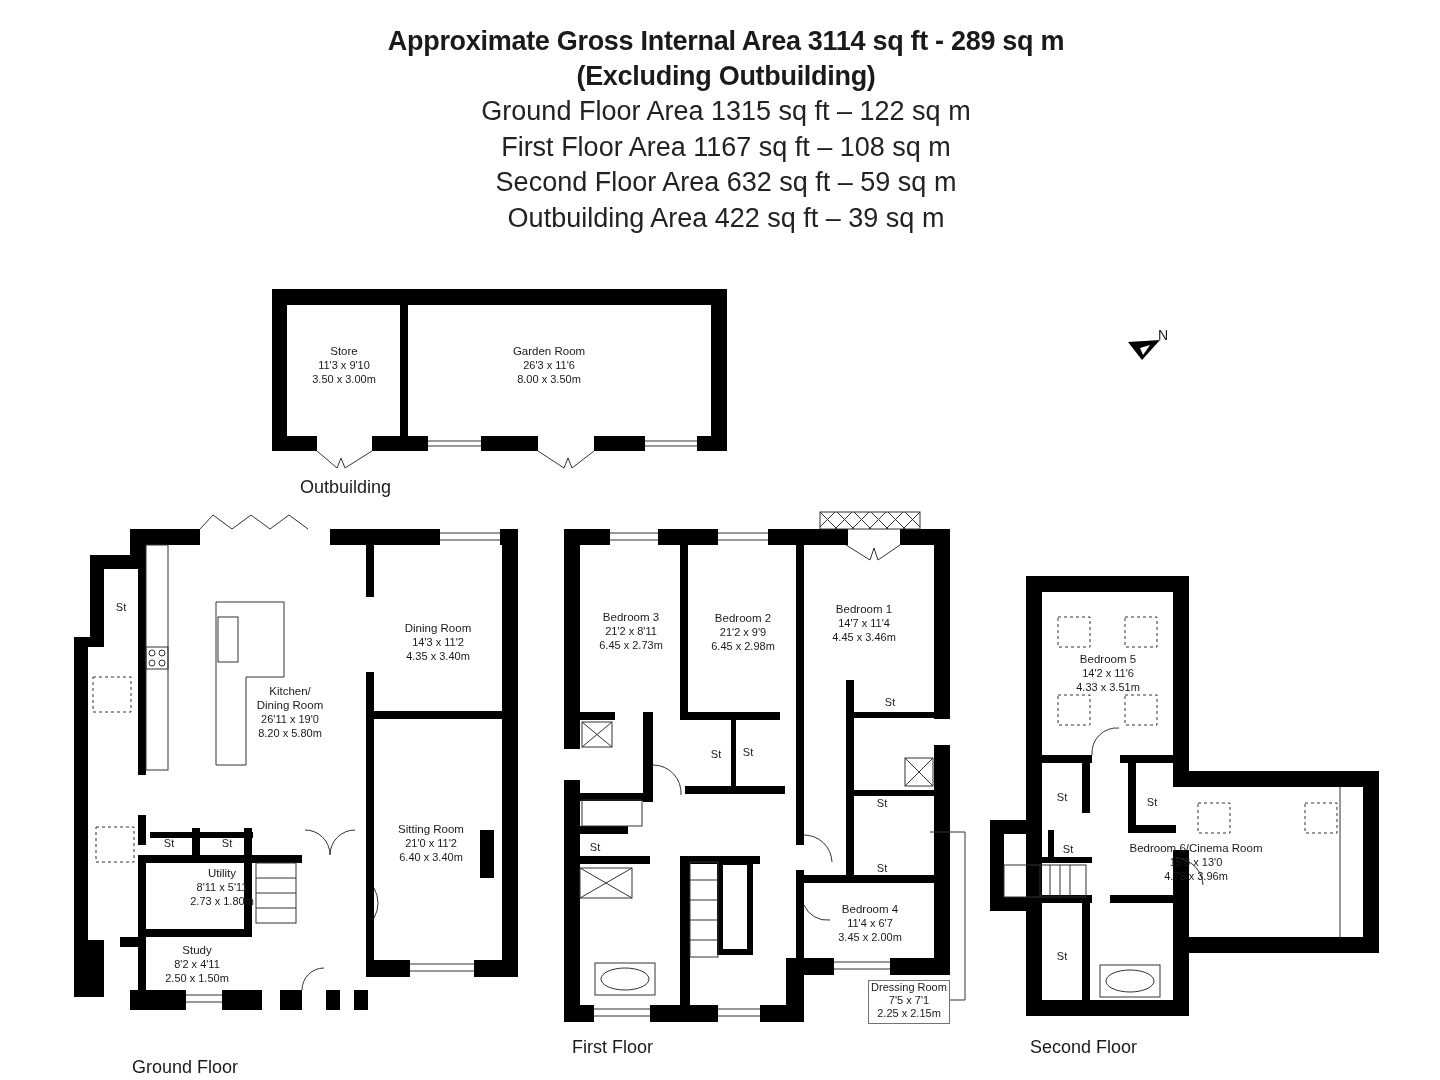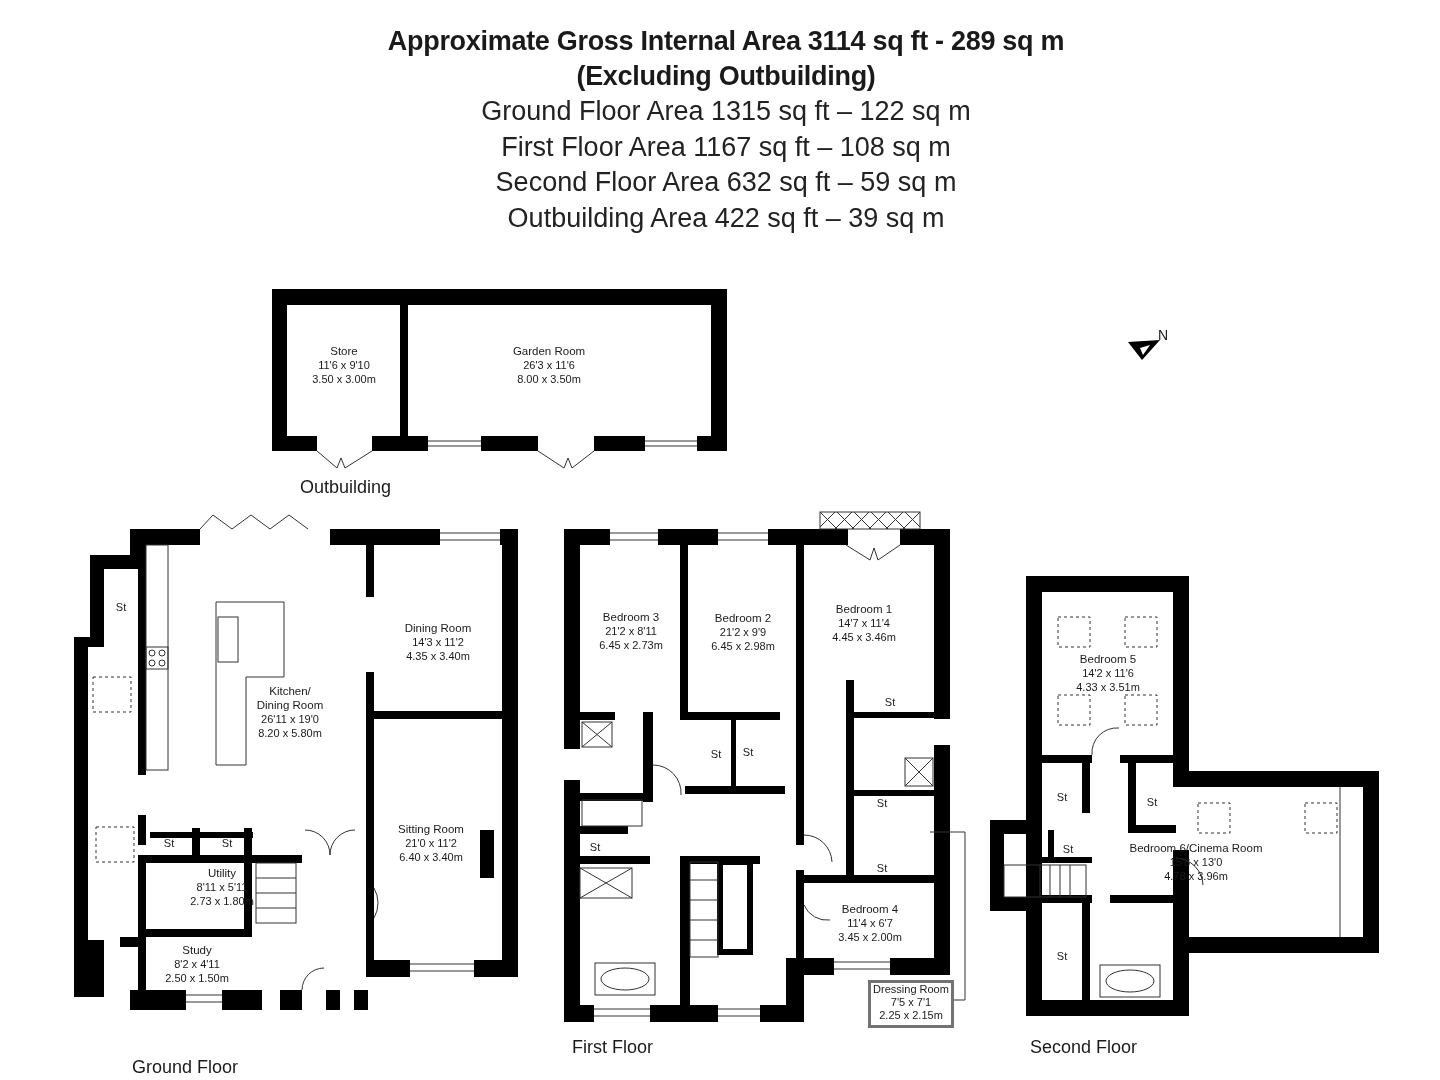--- a/index.html
+++ b/index.html
@@ -7,21 +7,21 @@
   .header { position: absolute; top: 24px; left: 0; width: 1452px; text-align: center; }
   .h-bold { font-weight: bold; font-size: 27px; line-height: 35px; letter-spacing: -0.3px; }
   .h-light { font-size: 27px; line-height: 35.5px; font-weight: normal; color: #222; }
   .floor-label { position: absolute; font-size: 18px; color: #1a1a1a; }
   .room { position: absolute; text-align: center; font-size: 11px; line-height: 14px; color: #1a1a1a; white-space: nowrap; transform: translateX(-50%); }
   .room .nm { font-size: 11.5px; }
   .st { position: absolute; font-size: 11px; transform: translate(-50%, -50%); }
   svg { position: absolute; left: 0; top: 0; }
   .compass { position: absolute; left: 1128px; top: 326px; width: 50px; height: 36px; }
   .compass-n { position: absolute; left: 1158px; top: 327px; font-size: 14px; }
-  .dressing-box { position: absolute; left: 868px; top: 980px; width: 80px; height: 42px; border: 3px solid #737373; background: #fff; text-align: center; font-size: 11px; line-height: 13px; }
+  .dressing-box { position: absolute; left: 868px; top: 980px; width: 80px; height: 42px; border: 1px solid #737373; background: #fff; text-align: center; font-size: 11px; line-height: 13px; }
 </style>
 </head>
 <body>
 
 <div class="header">
   <div class="h-bold">Approximate Gross Internal Area 3114 sq ft - 289 sq m</div>
   <div class="h-bold">(Excluding Outbuilding)</div>
   <div class="h-light">Ground Floor Area 1315 sq ft – 122 sq m</div>
   <div class="h-light">First Floor Area 1167 sq ft – 108 sq m</div>
   <div class="h-light">Second Floor Area 632 sq ft – 59 sq m</div>
@@ -231,21 +231,21 @@
 </svg>
 
 <svg class="compass" viewBox="0 0 50 36">
   <polygon points="0,16 32,14 14,34" fill="#000"></polygon>
   <polygon points="12,22 22,19 15,29" fill="#fff"></polygon>
 </svg>
 <div class="compass-n">N</div>
 
 <div class="room" style="left:344px; top:344px;">
   <div class="nm">Store</div>
-  <div>11'6 x 9'10</div>
+  <div>11'3 x 9'10</div>
   <div>3.50 x 3.00m</div>
 </div>
 <div class="room" style="left:549px; top:344px;">
   <div class="nm">Garden Room</div>
   <div>26'3 x 11'6</div>
   <div>8.00 x 3.50m</div>
 </div>
 <div class="floor-label" style="left:300px; top:477px;">Outbuilding</div>
 
 <div class="room" style="left:290px; top:684px;">

